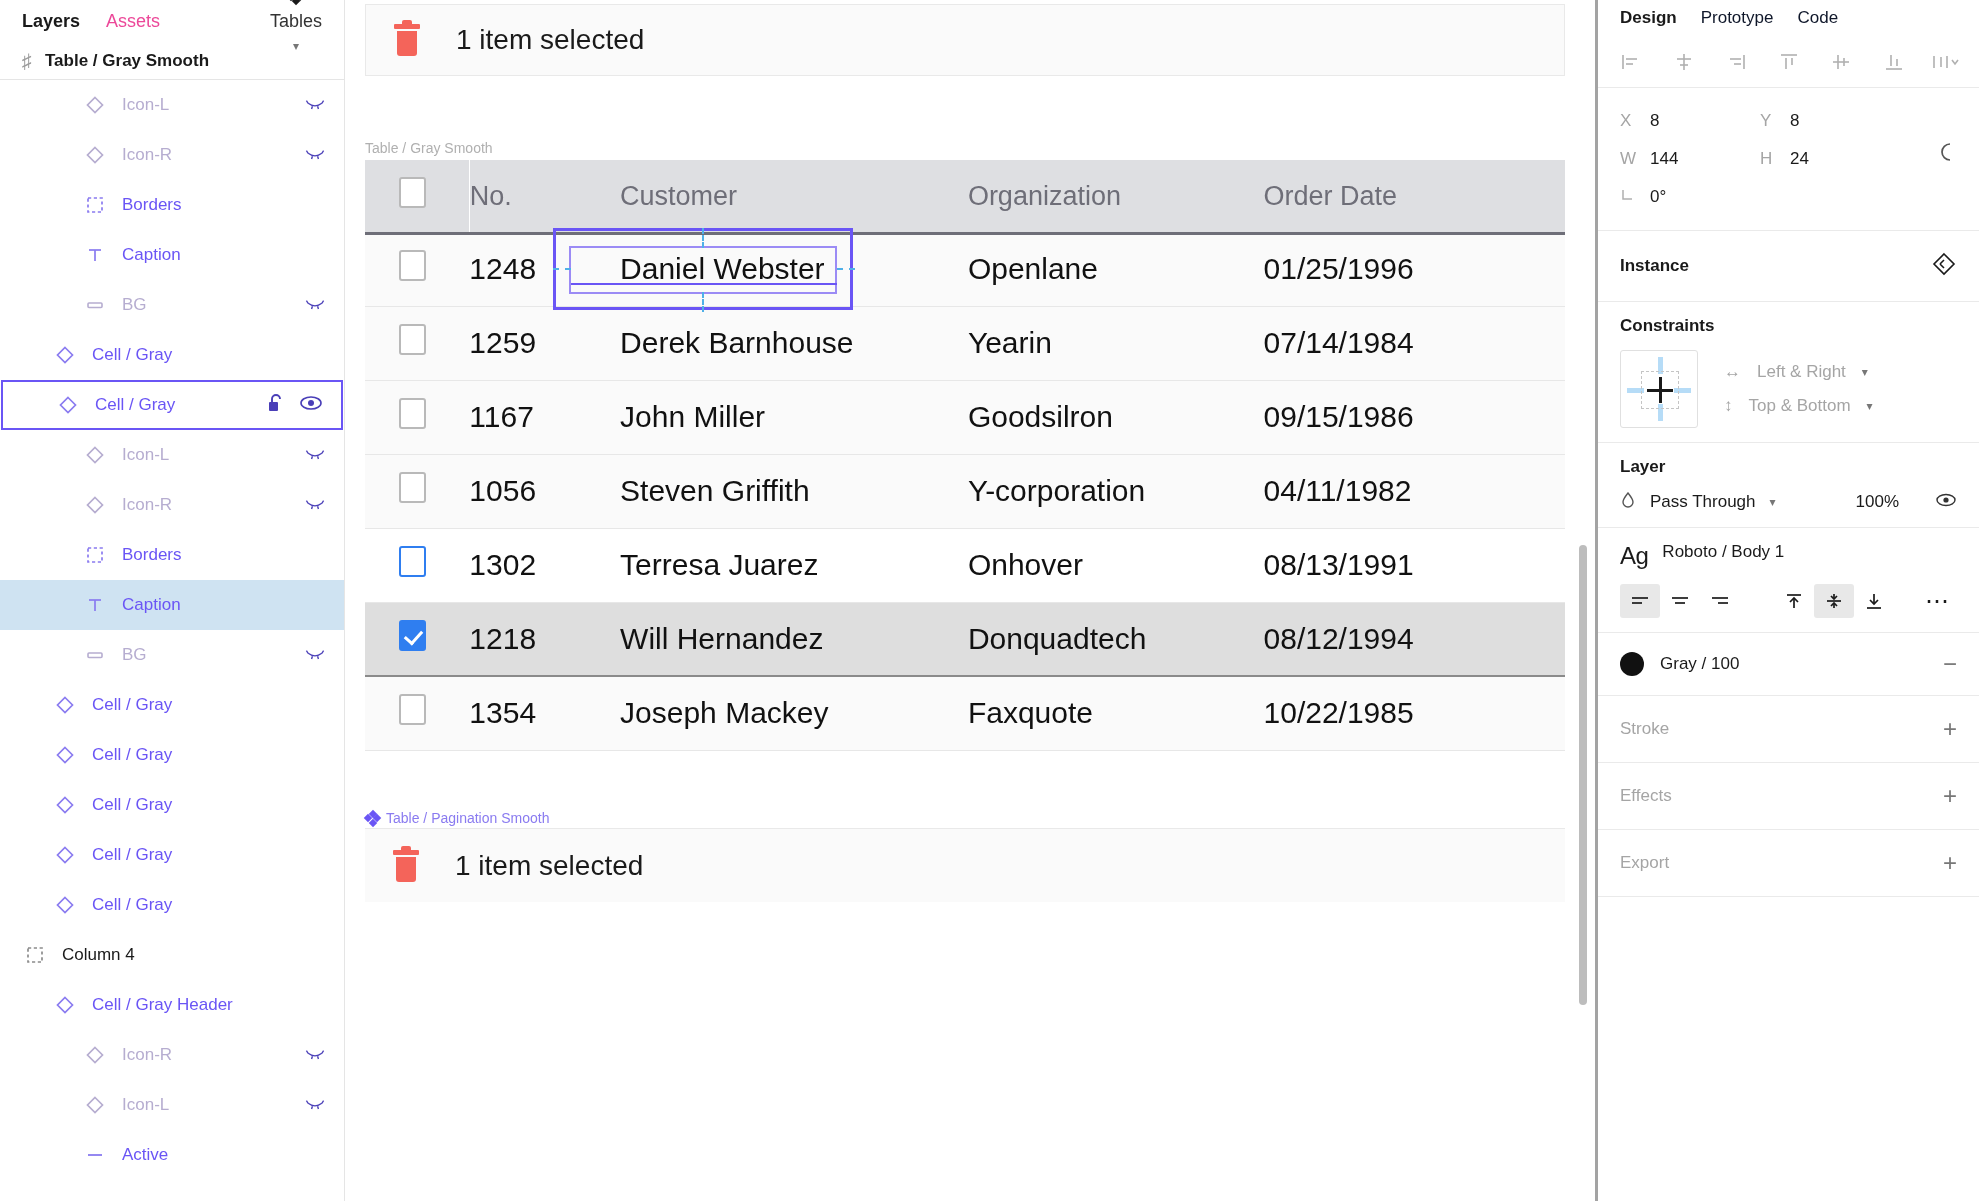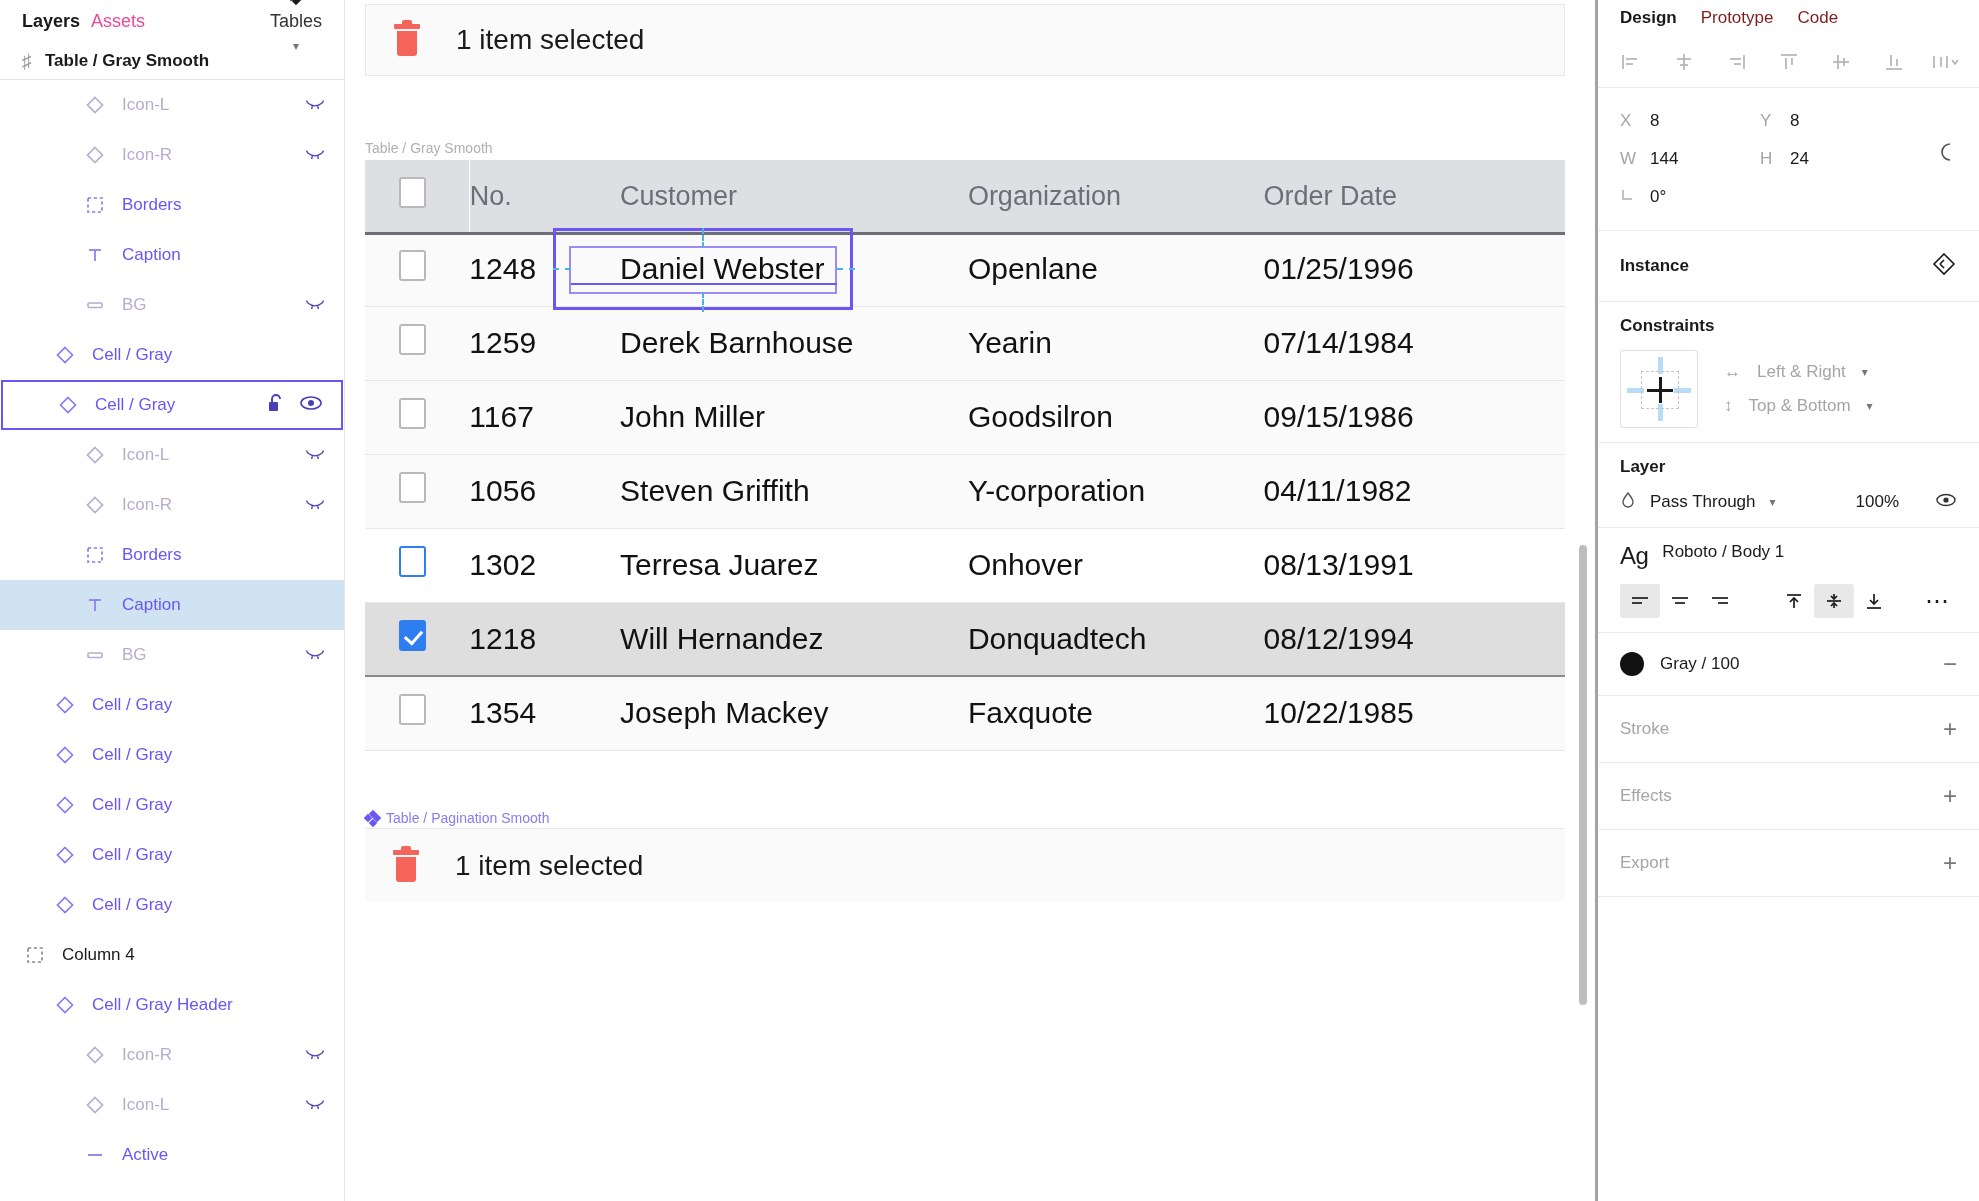--- a/index.html
+++ b/index.html
@@ -10,21 +10,21 @@
     overflow: hidden;
   }
   .app { position: relative; width: 1979px; height: 1201px; display: flex; }
 
   
   .left-panel {
     width: 345px; height: 1201px; background: #ffffff;
     border-right: 1px solid #e5e5e5; position: relative; flex: 0 0 345px;
   }
   .lp-tabs {
-    height: 42px; display: flex; align-items: center; padding: 0 22px; gap: 11px;
+    height: 42px; display: flex; align-items: center; padding: 0 22px; gap: 26px;
     position: relative;
   }
   .lp-tab { font-size: 18px; color: #ec4899; cursor: pointer; }
   .lp-tab.active { color: #1a1a1a; font-weight: 700; }
   .lp-tabs-right {
     margin-left: auto; display: flex; align-items: center; gap: 7px;
     font-size: 18px; color: #333; cursor: pointer; flex-direction: column;
   }
   .diamond-cluster { position: relative; width: 15px; height: 15px; display:inline-block; }
   .diamond-cluster i {
@@ -168,21 +168,21 @@
 
   
   .right-panel {
     width: 384px; flex: 0 0 384px; height: 1201px; background: #fff;
     border-left: 3px solid #a3a3a3;
   }
   .rp-tabs {
     height: 36px; display: flex; align-items: center; gap: 24px; padding: 0 22px;
     font-size: 17px;
   }
-  .rp-tab { color: #7f1d1d; cursor: pointer; }
+  .rp-tab { color: #0f172a; cursor: pointer; }
   .rp-tab.active { color: #1a1a1a; font-weight: 700; }
   .rp-align {
     height: 52px; display: flex; align-items: center; gap: 0;
     padding: 0 14px; border-bottom: 1px solid #eaeaea;
     justify-content: space-between;
   }
   .align-btn {
     width: 38px; height: 34px; display: flex; align-items: center;
     justify-content: center; cursor: pointer;
   }

